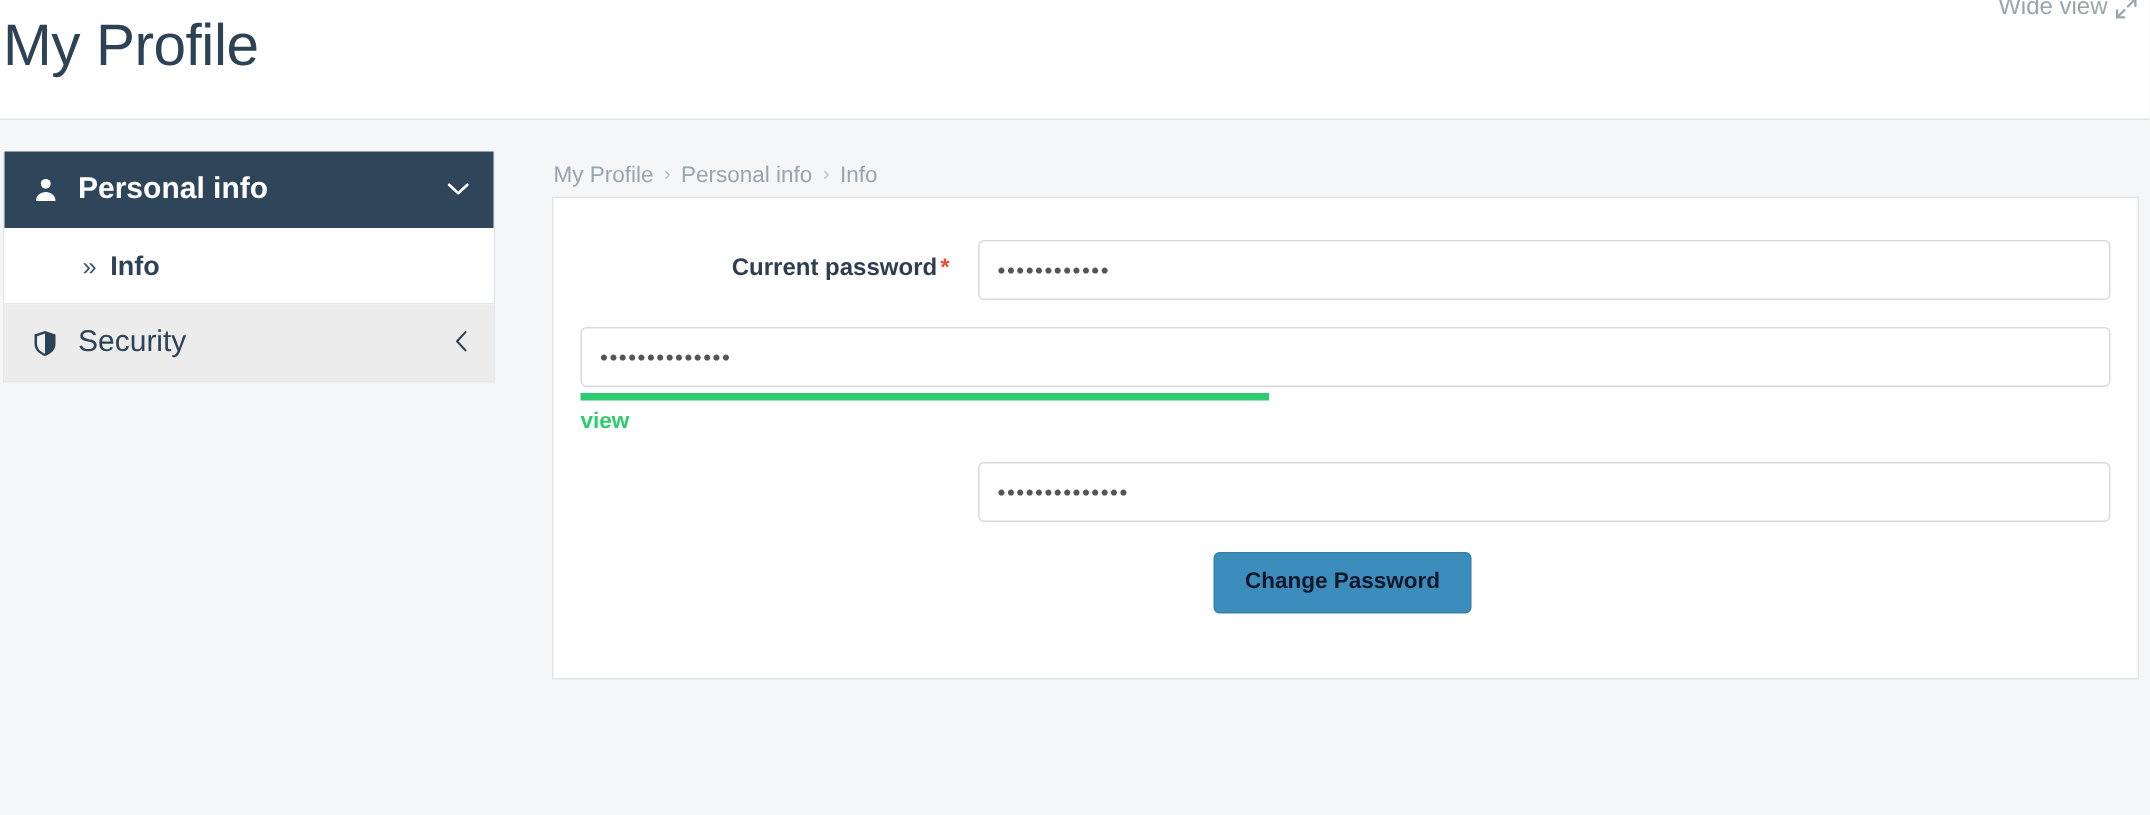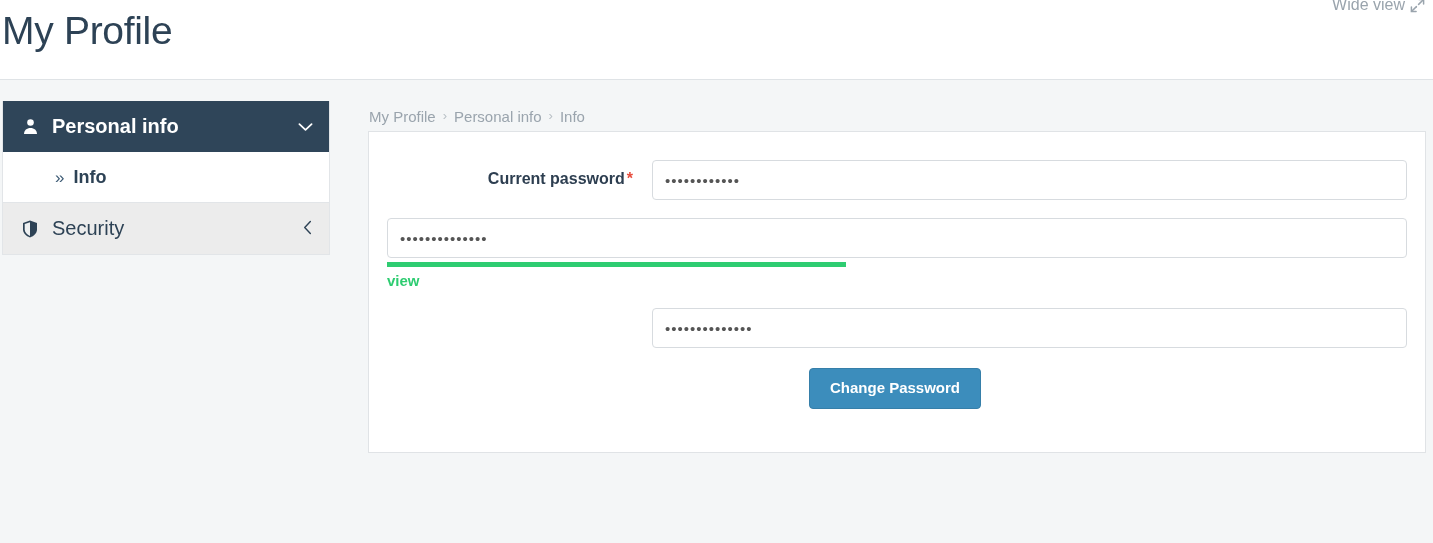--- a/index.html
+++ b/index.html
@@ -221,21 +221,21 @@
   }
 
   .btn-row {
     display: flex;
     margin-top: 20px;
   }
   .btn-spacer { flex: 0 0 265px; }
   .btn-primary {
     background: #3c8dbc;
     border: 1px solid #367fa9;
-    color: #ffffff;
+    color: #0f172a;
     font-size: 15px;
     font-weight: bold;
     font-family: "Liberation Sans", sans-serif;
     padding: 11px 20px;
     border-radius: 4px;
     cursor: pointer;
     margin-left: 157px;
     line-height: 1.1;
   }
 </style>

